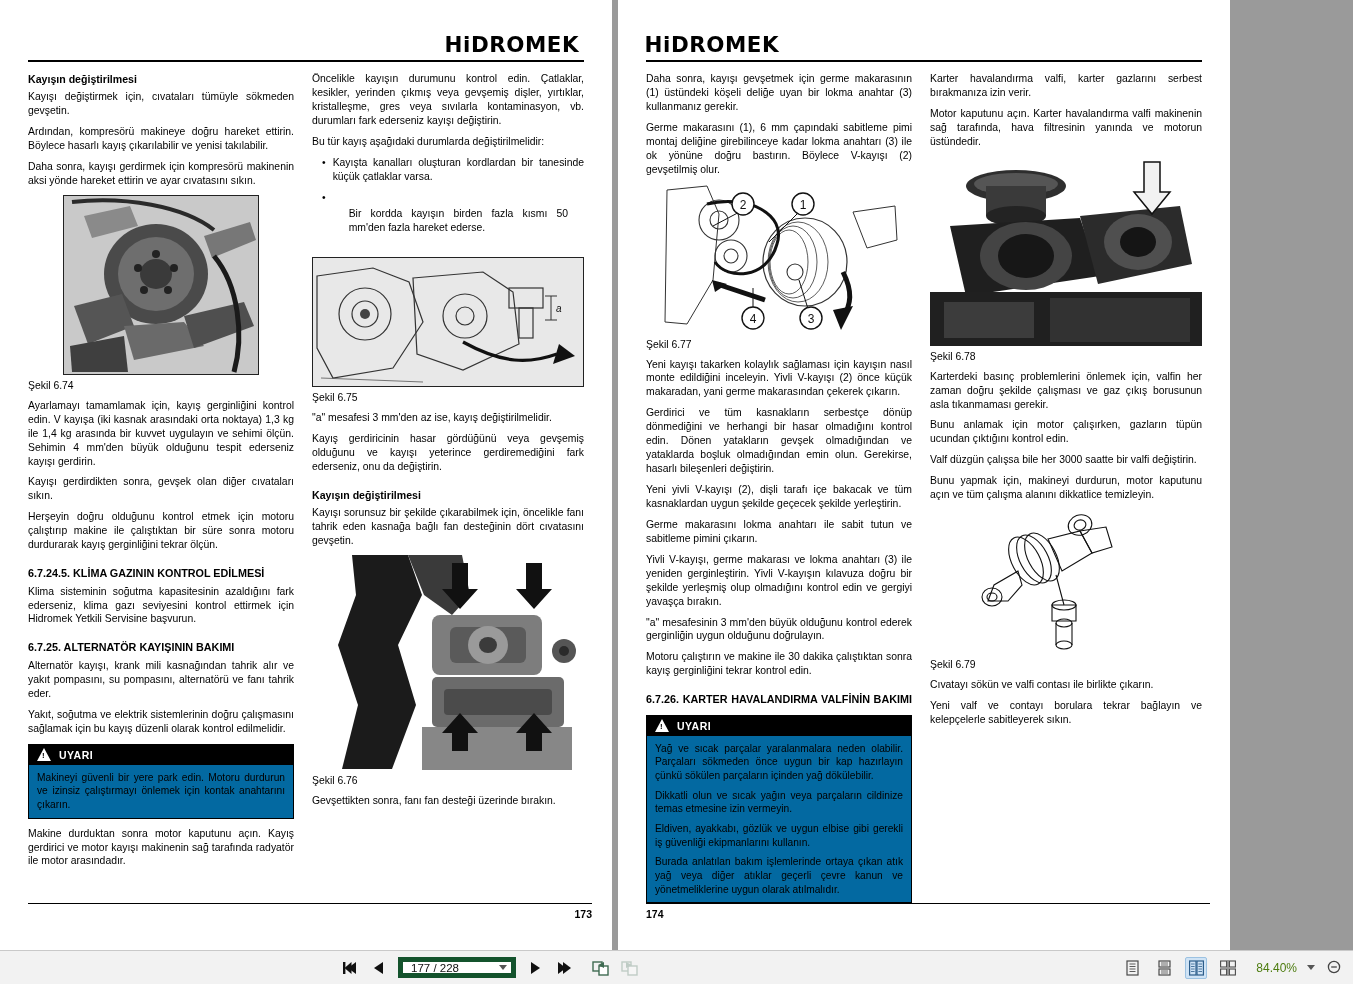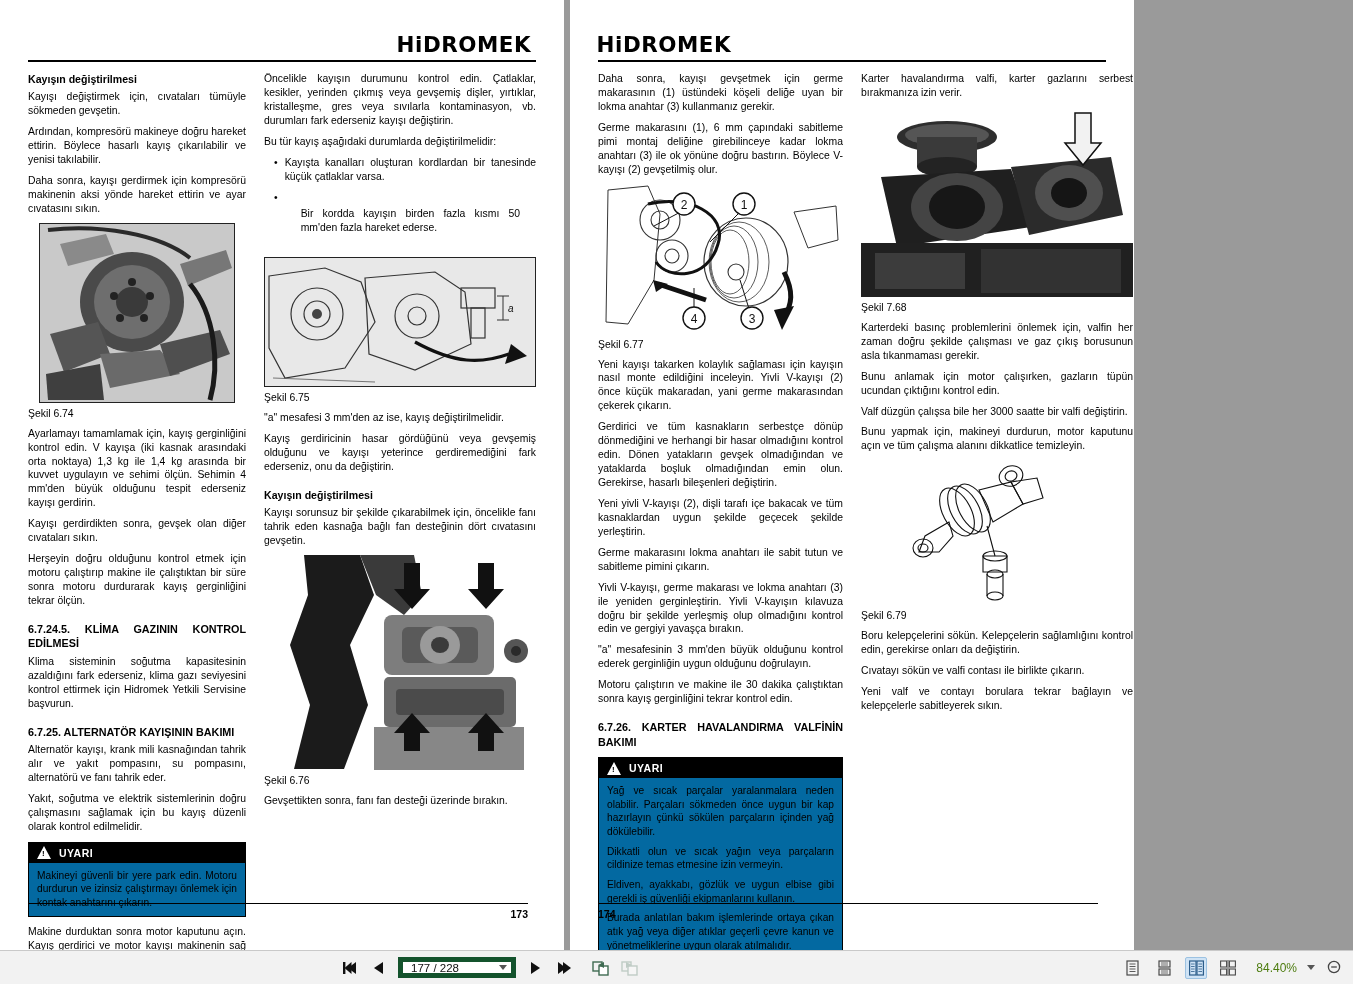--- a/index.html
+++ b/index.html
@@ -5,21 +5,21 @@
   * { box-sizing: border-box; }
   html, body {
     margin: 0; padding: 0;
     width: 1353px; height: 984px;
     background: #9a9a9a;
     font-family: "Liberation Sans", sans-serif;
     overflow: hidden;
   }
   #viewer {
     position: absolute; left: 0; top: 0;
-    width: 1134px; height: 950px;
+    width: 1230px; height: 950px;
     background: #9a9a9a;
     display: flex;
     justify-content: flex-start;
     gap: 6px;
   }
   .page {
     position: relative;
     width: 655px; height: 950px;
     background: #ffffff;
     overflow: hidden;
@@ -129,21 +129,21 @@
   .fig-box {
     border: 1px solid #222;
     background: #e8e8e8;
     position: relative;
     overflow: hidden;
   }
   .fig-plain { position: relative; overflow: hidden; }
   
   .pg-footer {
     position: absolute;
-    left: 28px; right: 36px; bottom: 30px;
+    left: 28px; right: 20px; bottom: 30px;
     border-top: 1.5px solid #000;
     padding-top: 4px;
     font-size: 10.5px;
     font-weight: bold;
   }
   .pg-footer.num-right { text-align: right; }
   .pg-footer.num-left  { text-align: left; }
   
   #toolbar {
     position: absolute;
@@ -435,20 +435,21 @@
               <p>Yağ ve sıcak parçalar yaralanmalara neden olabilir. Parçaları sökmeden önce uygun bir kap hazırlayın çünkü sökülen parçaların içinden yağ dökülebilir.</p>
               <p>Dikkatli olun ve sıcak yağın veya parçaların cildinize temas etmesine izin vermeyin.</p>
               <p>Eldiven, ayakkabı, gözlük ve uygun elbise gibi gerekli iş güvenliği ekipmanlarını kullanın.</p>
               <p>Burada anlatılan bakım işlemlerinde ortaya çıkan atık yağ veya diğer atıklar geçerli çevre kanun ve yönetmeliklerine uygun olarak atılmalıdır.</p>
             </div>
           </div>
         </div>
 
         <div class="col">
           <p>Karter havalandırma valfi, karter gazlarını serbest bırakmanıza izin verir.</p>
+          <p>Motor kaputunu açın. Karter havalandırma valfi makinenin sağ tarafında, hava filtresinin yanında ve motorun üstündedir.</p>
 
           <figure>
             <div class="fig-plain" style="height:190px;width:272px;">
               <svg viewBox="0 0 272 190" width="272" height="190">
                 <rect width="272" height="190" fill="#fff"></rect>
                 <ellipse cx="86" cy="30" rx="50" ry="16" fill="#2e2e2e"></ellipse>
                 <ellipse cx="86" cy="28" rx="42" ry="11" fill="#555"></ellipse>
                 <rect x="56" y="30" width="60" height="30" fill="#3a3a3a"></rect>
                 <ellipse cx="86" cy="60" rx="30" ry="10" fill="#232323"></ellipse>
                 <path d="M20 70 L150 62 L170 120 L36 140 Z" fill="#1f1f1f"></path>
@@ -460,21 +461,21 @@
                 <rect x="0" y="136" width="272" height="54" fill="#202020"></rect>
                 <rect x="14" y="146" width="90" height="36" fill="#3c3c3c"></rect>
                 <rect x="120" y="142" width="140" height="44" fill="#323232"></rect>
                 <g fill="#f2f2f2">
                   <path d="M214 6 L230 6 L230 36 L240 36 L222 58 L204 36 L214 36 Z" stroke="#111" stroke-width="1.5"></path>
                 </g>
                 <path d="M0 0 L272 0 L272 190 L0 190 Z" fill="none" stroke="none"></path>
               </svg>
             </div>
           </figure>
-          <div class="caption">Şekil 7.68</div>
+          <div class="caption">Şekil 6.78</div>
 
           <p>Karterdeki basınç problemlerini önlemek için, valfin her zaman doğru şekilde çalışması ve gaz çıkış borusunun asla tıkanmaması gerekir.</p>
           <p>Bunu anlamak için motor çalışırken, gazların tüpün ucundan çıktığını kontrol edin.</p>
           <p>Valf düzgün çalışsa bile her 3000 saatte bir valfi değiştirin.</p>
           <p>Bunu yapmak için, makineyi durdurun, motor kaputunu açın ve tüm çalışma alanını dikkatlice temizleyin.</p>
 
           <figure>
             <div class="fig-plain" style="height:145px;width:272px;">
               <svg viewBox="0 0 272 145" width="272" height="145">
                 <rect width="272" height="145" fill="#fff"></rect>
@@ -495,21 +496,20 @@
                   <ellipse cx="134" cy="114" rx="8" ry="4"></ellipse>
                   <path d="M126 114 L126 136"></path>
                   <path d="M142 114 L142 136"></path>
                   <ellipse cx="134" cy="136" rx="8" ry="4"></ellipse>
                 </g>
               </svg>
             </div>
           </figure>
           <div class="caption">Şekil 6.79</div>
 
-          <p>Boru kelepçelerini sökün. Kelepçelerin sağlamlığını kontrol edin, gerekirse onları da değiştirin.</p>
           <p>Cıvatayı sökün ve valfi contası ile birlikte çıkarın.</p>
           <p>Yeni valf ve contayı borulara tekrar bağlayın ve kelepçelerle sabitleyerek sıkın.</p>
         </div>
 
       </div>
 
       <div class="pg-footer num-left">
         <span>174</span>
       </div>
     </div>

